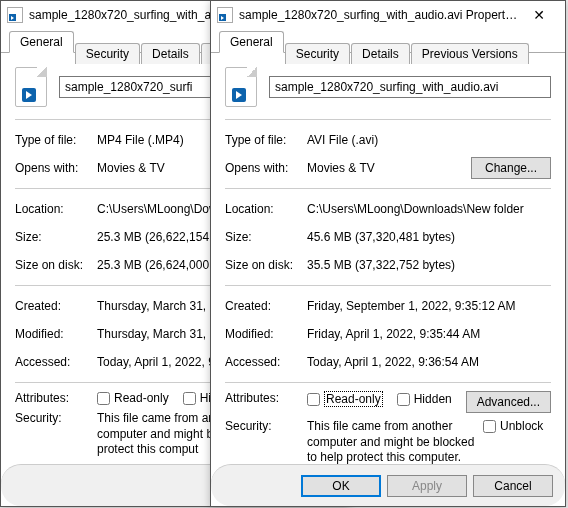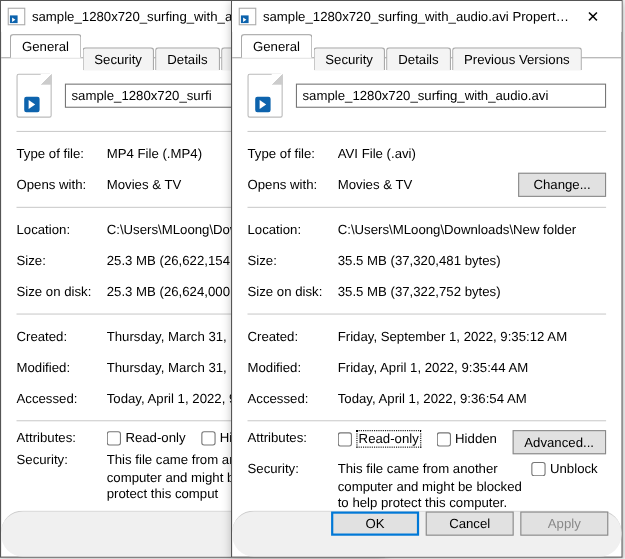--- a/index.html
+++ b/index.html
@@ -151,20 +151,21 @@
   .unblock { display: flex; align-items: flex-end; gap: 4px; }
 
   .footbar {
     position: absolute;
     left: 0; right: 0; bottom: 0;
     height: 42px;
     border-top: 1px solid #ccc;
     background: #f0f0f0;
     display: flex;
     justify-content: flex-end;
+    align-items: center;
     gap: 6px;
     padding: 0 12px;
     border-radius: 20px;
   }
 
   
   .mini-vicon {
     width: 16px; height: 16px;
     position: relative;
   }
@@ -305,21 +306,21 @@
       <span class="val">Movies &amp; TV</span>
       <button class="btn">Change...</button>
     </div>
     <hr class="sep">
     <div class="row">
         <span class="lbl">Location:</span>
         <span class="val">C:\Users\MLoong\Downloads\New folder</span>
       </div>
     <div class="row">
         <span class="lbl">Size:</span>
-        <span class="val">35.5 MB (37,320,481 bytes)</span>
+        <span class="val">45.6 MB (37,320,481 bytes)</span>
       </div>
     <div class="row">
         <span class="lbl">Size on disk:</span>
         <span class="val">35.5 MB (37,322,752 bytes)</span>
       </div>
     <hr class="sep">
     <div class="row">
         <span class="lbl">Created:</span>
         <span class="val">Friday, September 1, 2022, 9:35:12 AM</span>
       </div>
@@ -350,16 +351,16 @@
       <span class="lbl">Security:</span>
       <span class="sectext">This file came from another computer and might be blocked to help protect this computer.</span>
       <label class="unblock">
           <input type="checkbox" style="">
           <span>Unblock</span>
         </label>
     </div>
   </div>
   <div class="footbar">
     <button class="btn hl">OK</button>
+    <button class="btn" disabled="">Apply</button>
     <button class="btn">Cancel</button>
-    <button class="btn" disabled="">Apply</button>
   </div>
 </div>
 
 </body></html>

